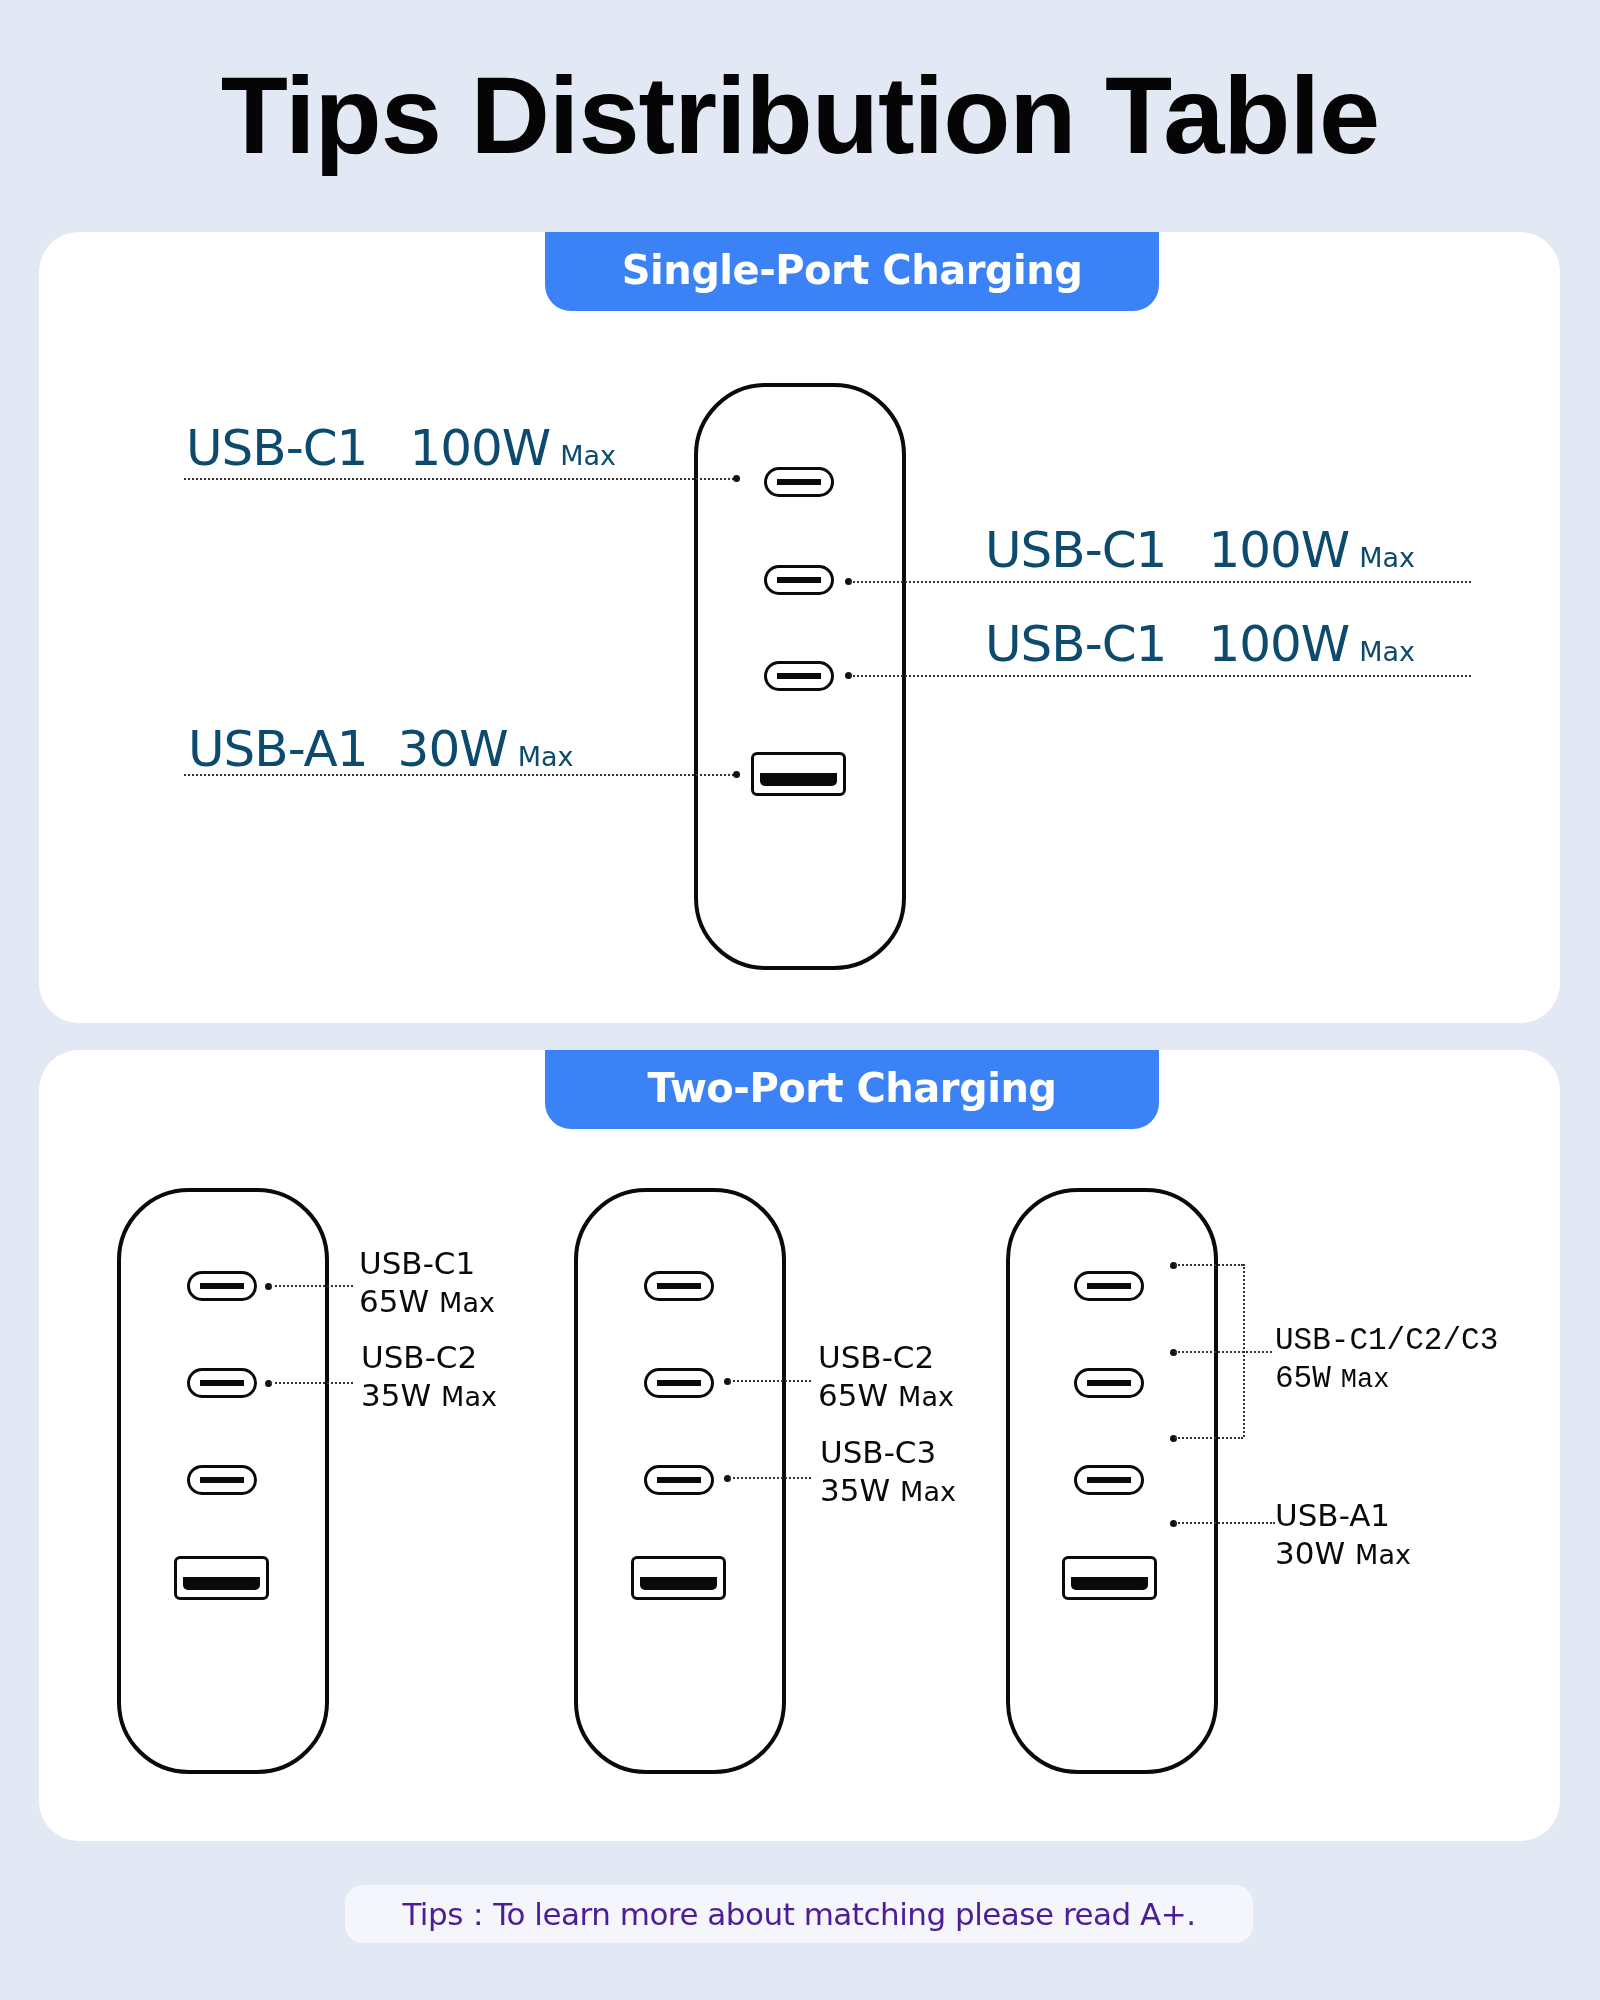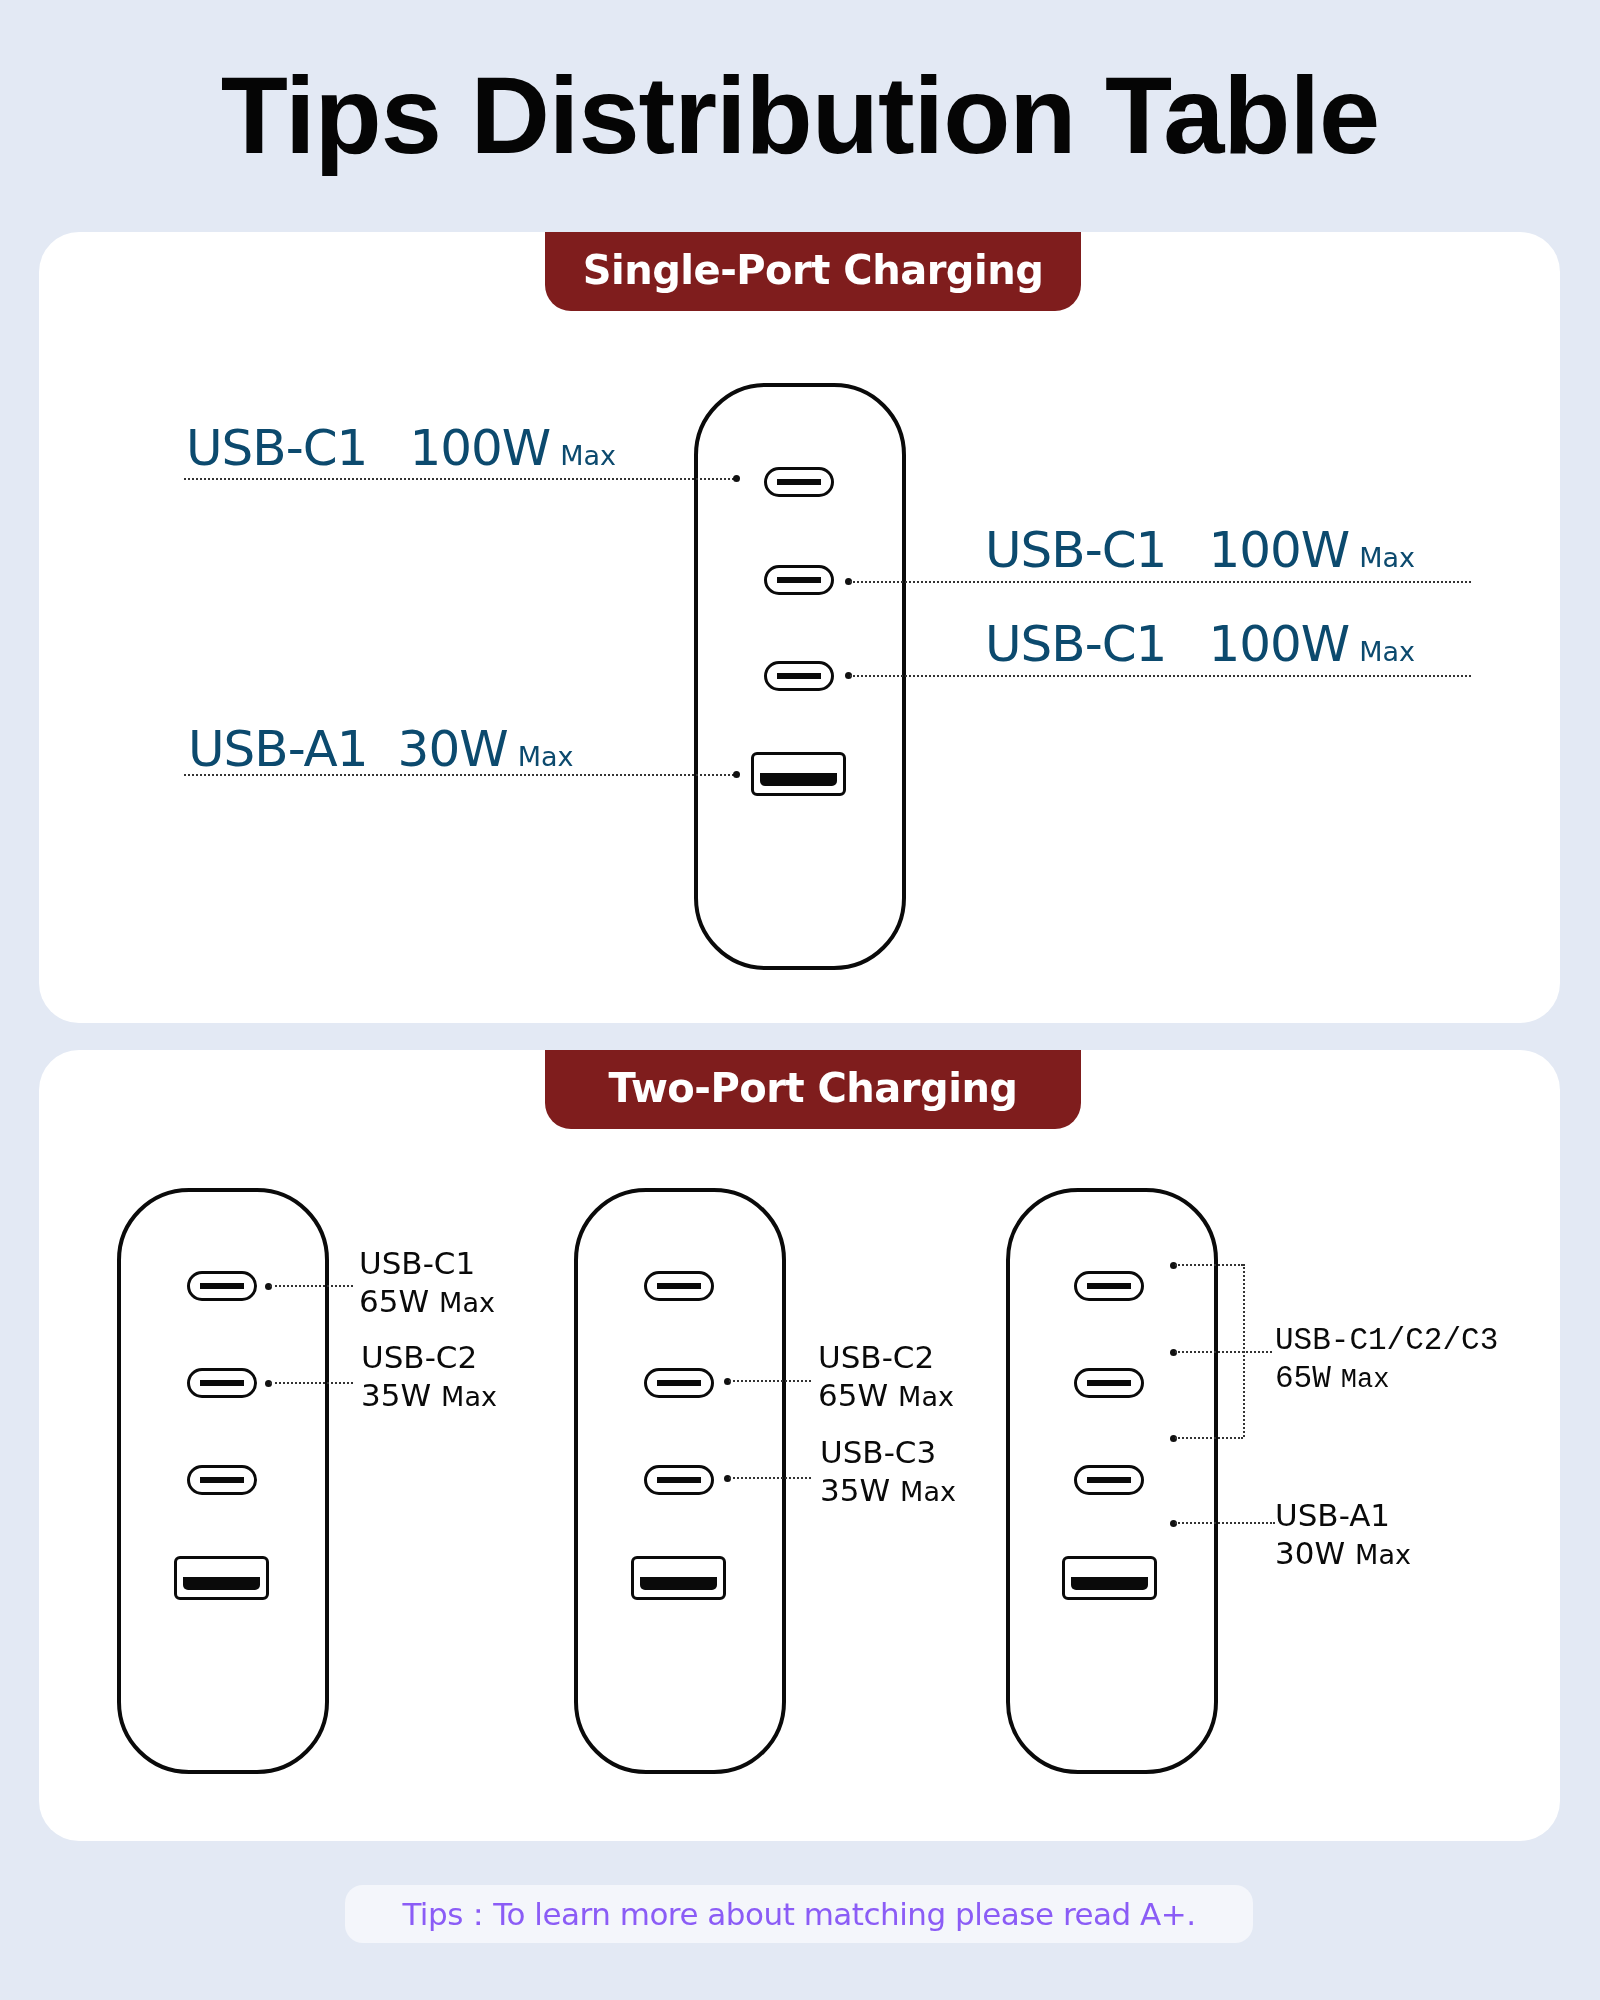--- a/index.html
+++ b/index.html
@@ -17,22 +17,22 @@
       font-weight: 700; font-size: 110px; letter-spacing: -1px;
       color: #050505; line-height: 150px;
     }
     .card {
       background: #ffffff; border-radius: 40px;
       left: 39px; width: 1521px;
     }
     .card.single { top: 232px; height: 791px; }
     .card.two { top: 1050px; height: 791px; }
     .pill {
-      background: #7f1d1d; color: #fff;
-      left: 506px; width: 536px; height: 79px; top: 0;
+      background: #3b82f6; color: #fff;
+      left: 506px; width: 614px; height: 79px; top: 0;
       border-radius: 0 0 26px 26px;
       text-align: center; line-height: 76px;
       font-family: "DejaVu Sans", sans-serif;
       font-weight: 700; font-size: 40px; letter-spacing: -0.5px;
     }
     .device {
       border: 4px solid #0a0a0a; border-radius: 72px;
       background: #fff; box-sizing: border-box;
     }
     .port-c {
@@ -66,21 +66,21 @@
     .biglabel .max { font-size: 27px; letter-spacing: 0; margin-left: 10px; }
     .smlabel {
       font-family: "DejaVu Sans", sans-serif;
       font-size: 31px; line-height: 38px; white-space: nowrap; color: #0a0a0a;
     }
     .smlabel .max { margin-left: 10px; font-size: 27px; }
     .tips {
       left: 345px; top: 1885px; width: 908px; height: 58px;
       background: #f4f6fb; border-radius: 18px;
       text-align: center; line-height: 58px;
-      font-family: "DejaVu Sans", sans-serif; font-size: 31px; color: #8b5cf6;
+      font-family: "DejaVu Sans", sans-serif; font-size: 31px; color: #4c1d95;
       letter-spacing: -0.5px;
     }
   </style>
 </head>
 <body>
 
 <div class="abs title">Tips Distribution Table</div>
 
 <div class="abs card single">
   <div class="abs pill">Single-Port Charging</div>

